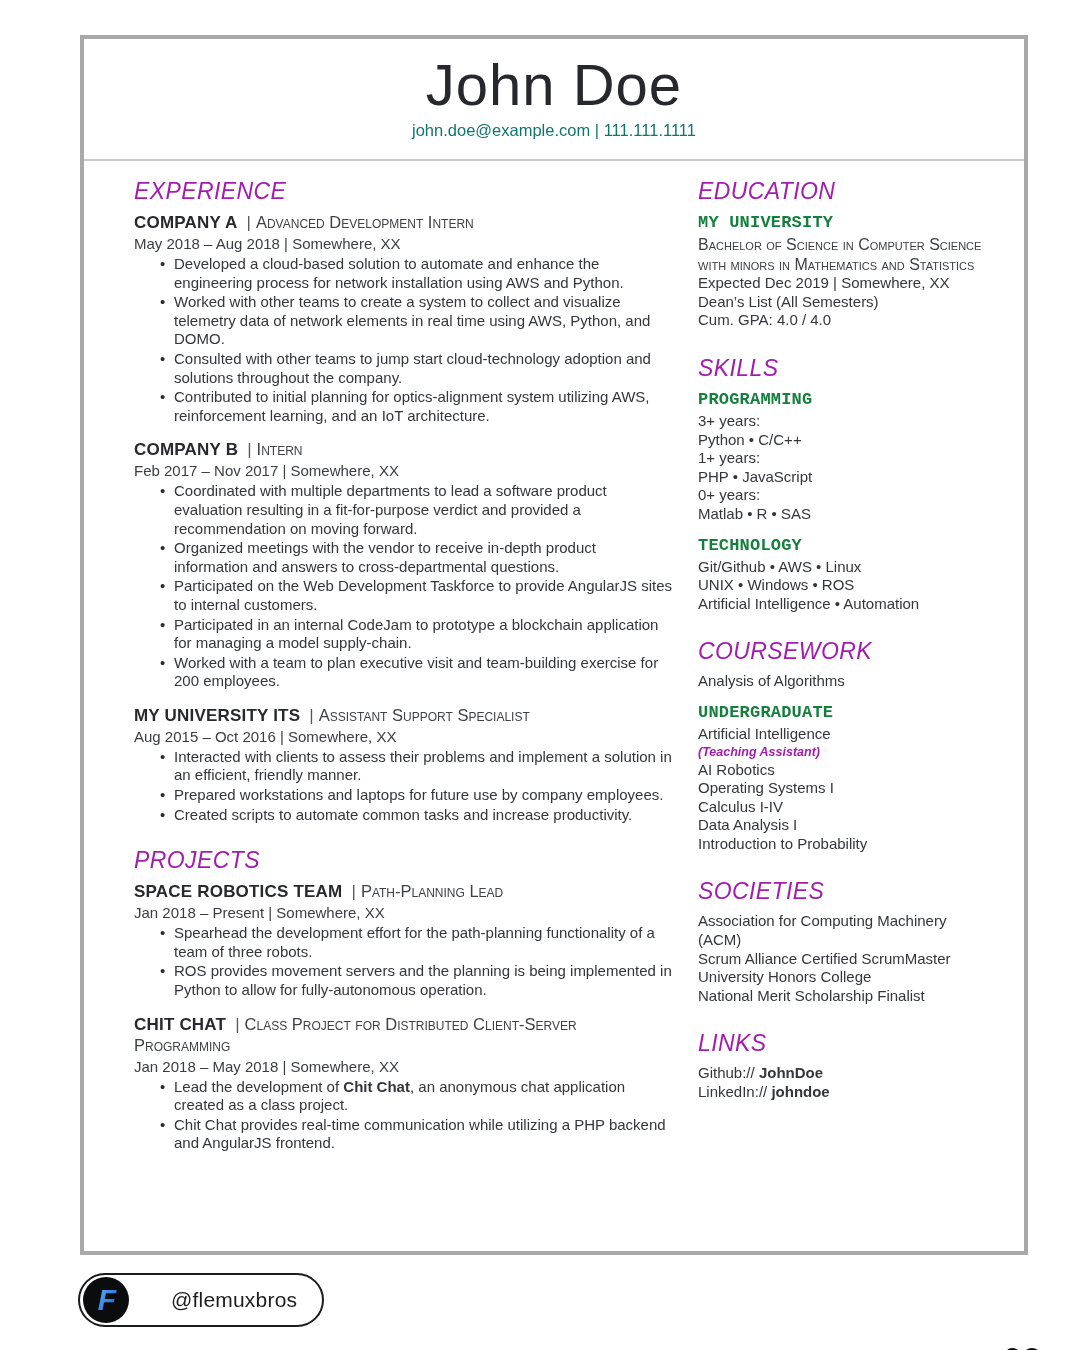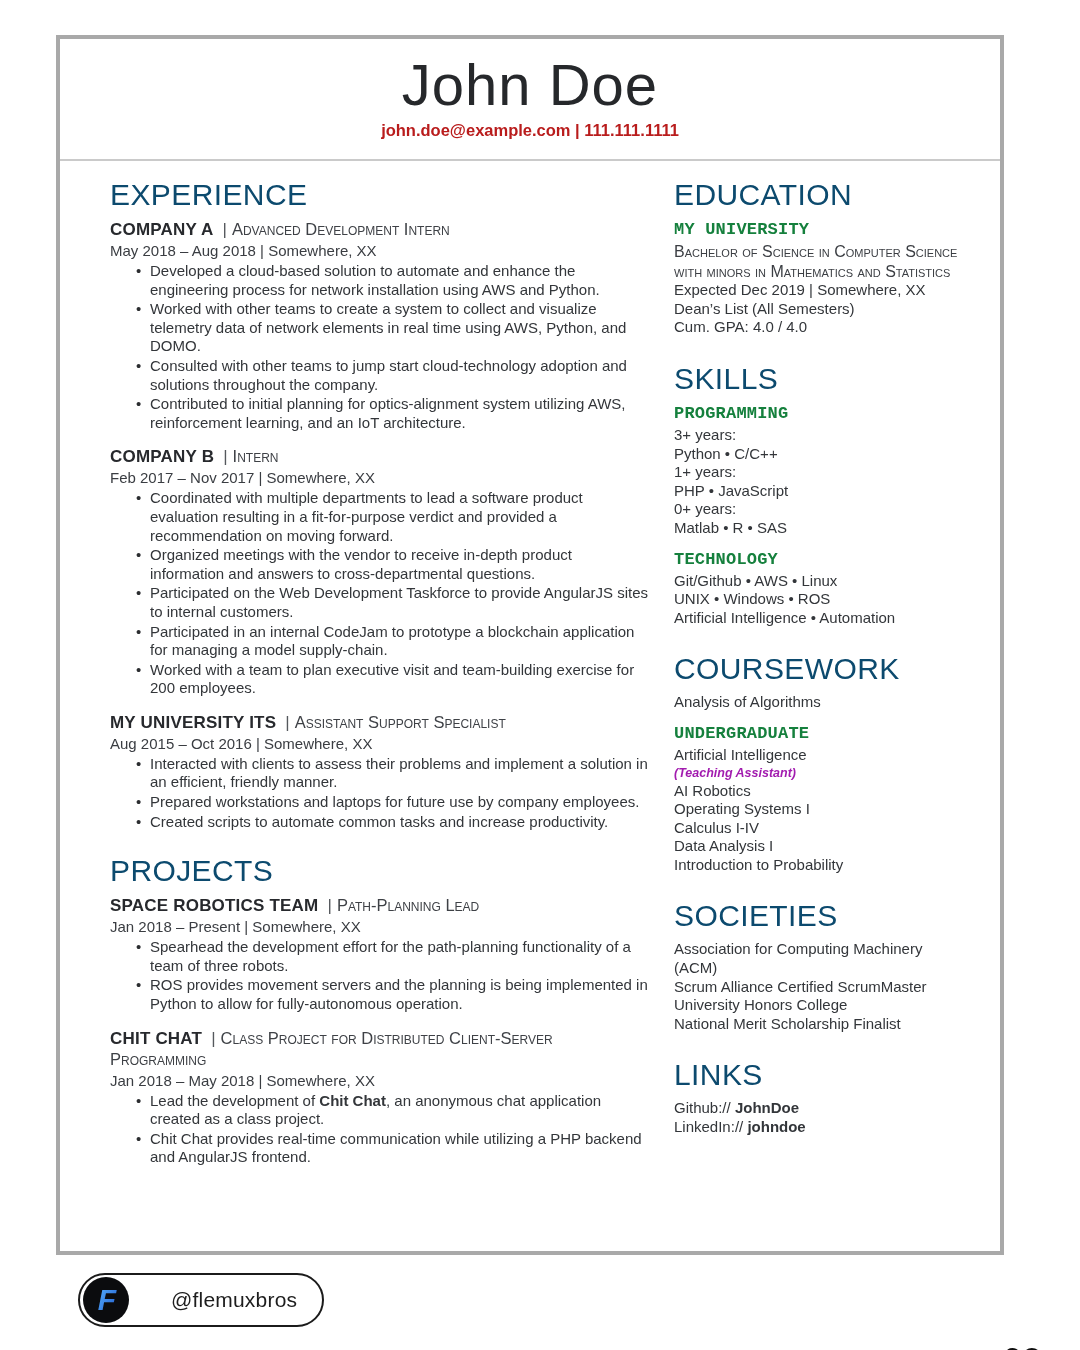--- a/index.html
+++ b/index.html
@@ -1,31 +1,31 @@
 <!DOCTYPE html>
 <html><head>
 <meta charset="utf-8">
 <style>
   * { margin:0; padding:0; box-sizing:border-box; }
   html,body { width:1080px; height:1350px; background:#ffffff;
     font-family:"Liberation Sans","DejaVu Sans",sans-serif; color:#33363a; position:relative; }
 
-  .page-frame { position:absolute; left:56px; top:35px; width:948px; height:1220px;
+  .page-frame { position:absolute; left:80px; top:35px; width:948px; height:1220px;
     border:4px solid #a9a9a9; background:#fff; }
 
   .header { height:122px; border-bottom:2px solid #cacaca; text-align:center; padding-top:14px; }
   .name { font-size:58px; font-weight:200; color:#26282b; letter-spacing:1px; line-height:1.1; }
-  .contact { font-size:16.5px; color:#b91c1c; margin-top:4px;font-weight:bold; }
+  .contact { font-size:16.5px; color:#0f766e; margin-top:4px; }
 
   .columns { display:flex; padding:17px 30px 0 50px; gap:24px; }
   .col-left  { width:540px; flex:none; }
   .col-right { width:284px; flex:none; }
 
-  .section-title { font-size:30px; font-weight:400; color:#0c4a6e; letter-spacing:0.4px;
-    margin-bottom:7px; }
+  .section-title { font-size:23px; font-weight:400; color:#a21caf; letter-spacing:0.4px;
+    margin-bottom:7px;font-style:italic; }
   .lsection { margin-bottom:23px; }
   .rsection { margin-bottom:25px; }
 
   .entry { margin-bottom:14px; }
   .entry-head { font-size:17px; line-height:21px; margin-bottom:1px; }
   .entry-org  { font-weight:700; color:#27292d; letter-spacing:0.2px; }
   .entry-sep  { color:#55585d; margin:0 5px 0 9px; font-weight:400; }
   .entry-role { font-variant:small-caps; font-size:16.5px; color:#3e4146; }
   .entry-meta { font-size:15px; color:#3a3d42; line-height:19px; margin-bottom:2px; }
 

